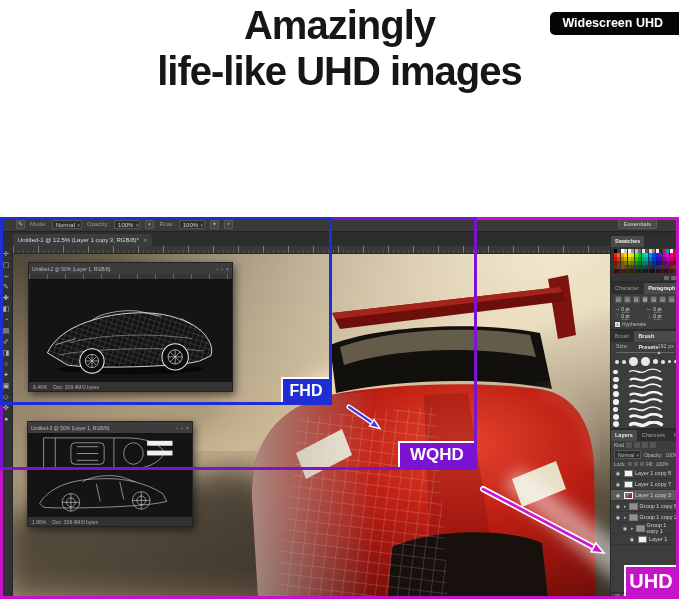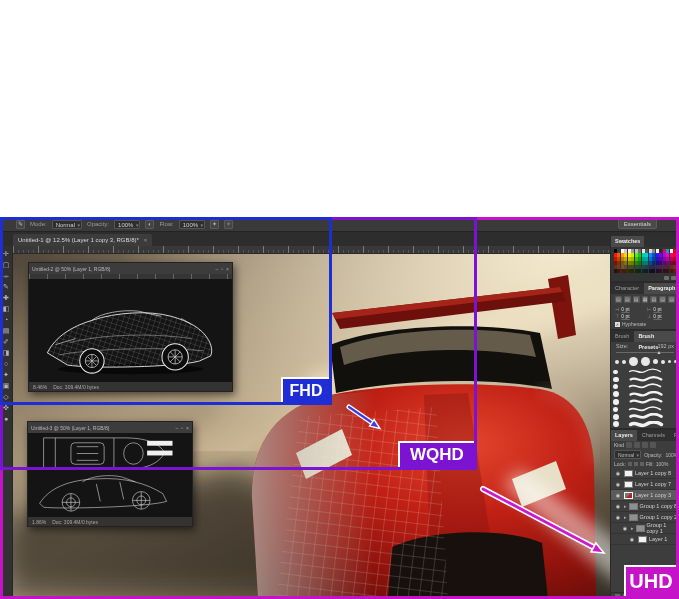--- a/index.html
+++ b/index.html
@@ -106,20 +106,25 @@
   .badge-fhd{width:48px;height:25px;background:var(--fhd);font-size:16px;}
   .badge-wqhd{width:76px;height:26px;background:var(--wqhd);font-size:17px;}
   .badge-uhd{width:52px;height:31px;background:var(--uhd);font-size:20px;}
   .arrows{position:absolute;left:0;top:0;width:679px;height:599px;z-index:9;pointer-events:none;}
 </style>
 </head>
 <body>
 
 <div class="stage" style="--fhd: #1f2ed4; --wqhd: #7c12d2; --uhd: #c613c9;">
 
+  <div class="hdr-title">
+    <div>Amazingly</div>
+    <div>life-like UHD images</div>
+  </div>
+  <div class="hdr-badge">Widescreen UHD</div>
 
   <div class="editor">
 
     <svg class="scene" viewBox="0 0 679 382" width="679" height="382">
       <defs>
         <linearGradient id="bgGrad" x1="0" y1="0" x2="1" y2="1">
           <stop offset="0" stop-color="#3a332a"></stop>
             <stop offset=".22" stop-color="#8b7b63"></stop>
           <stop offset=".48" stop-color="#cbb795"></stop>
             <stop offset=".75" stop-color="#6e5f4b"></stop>

